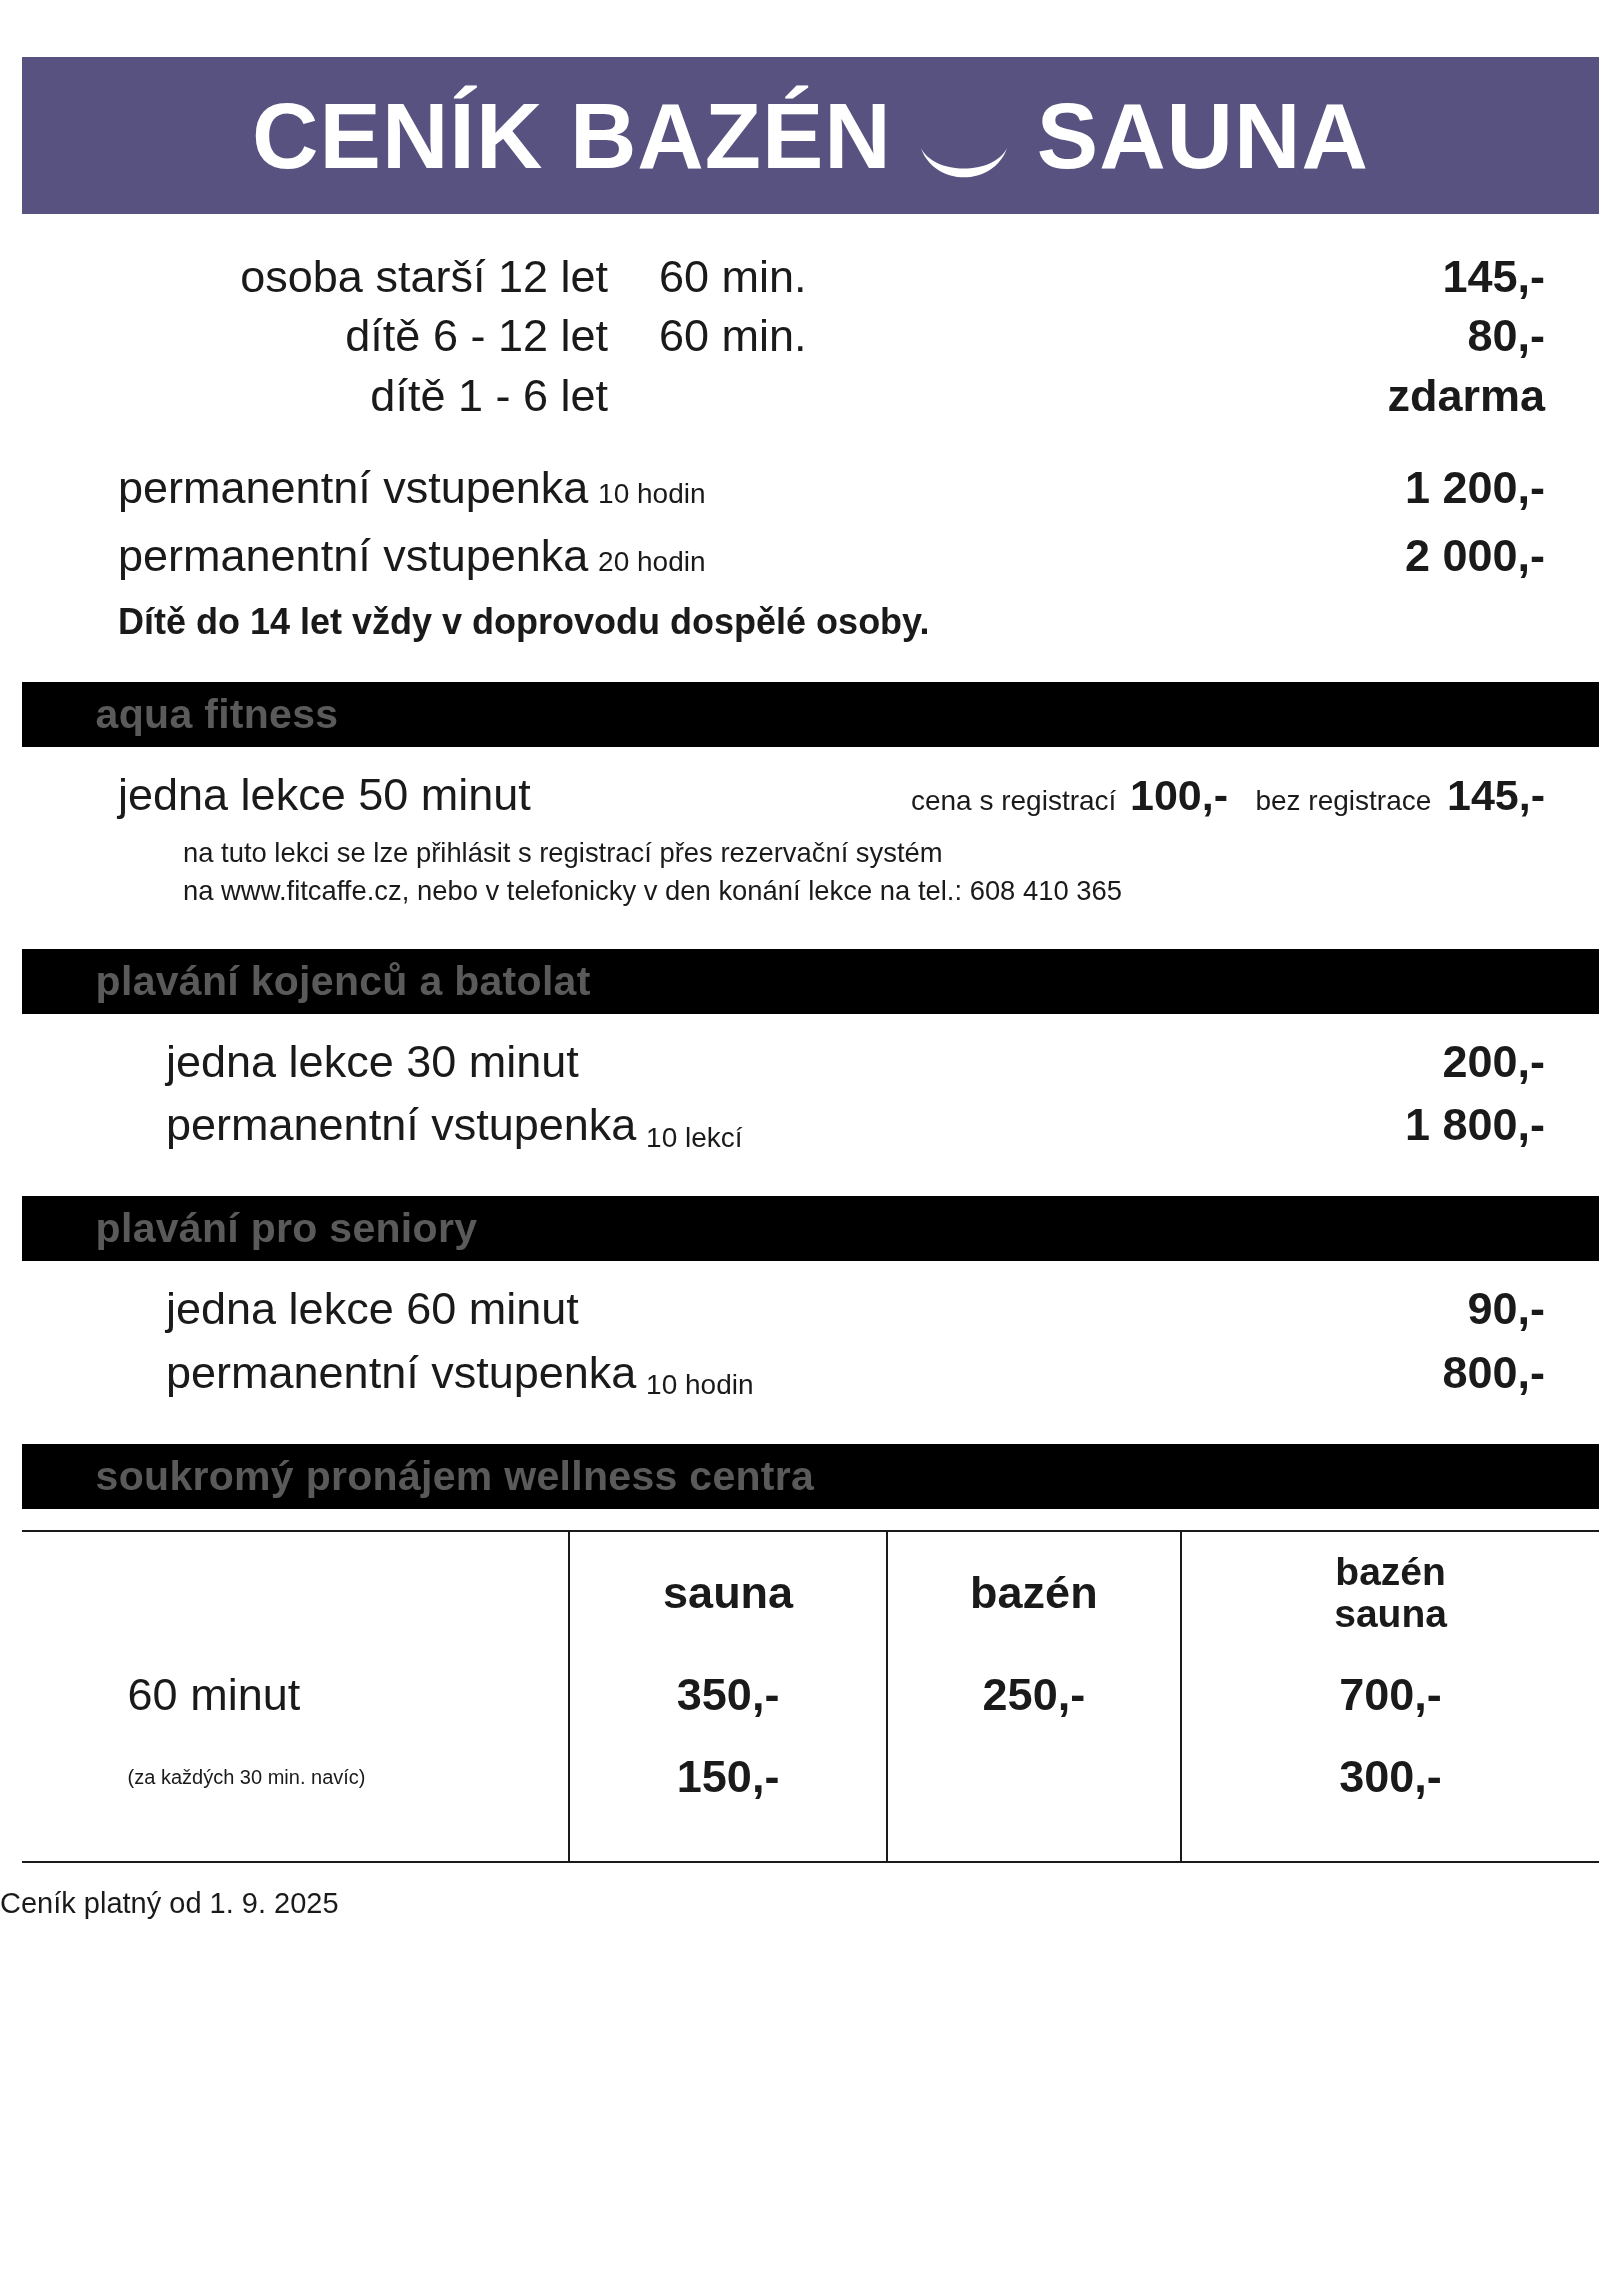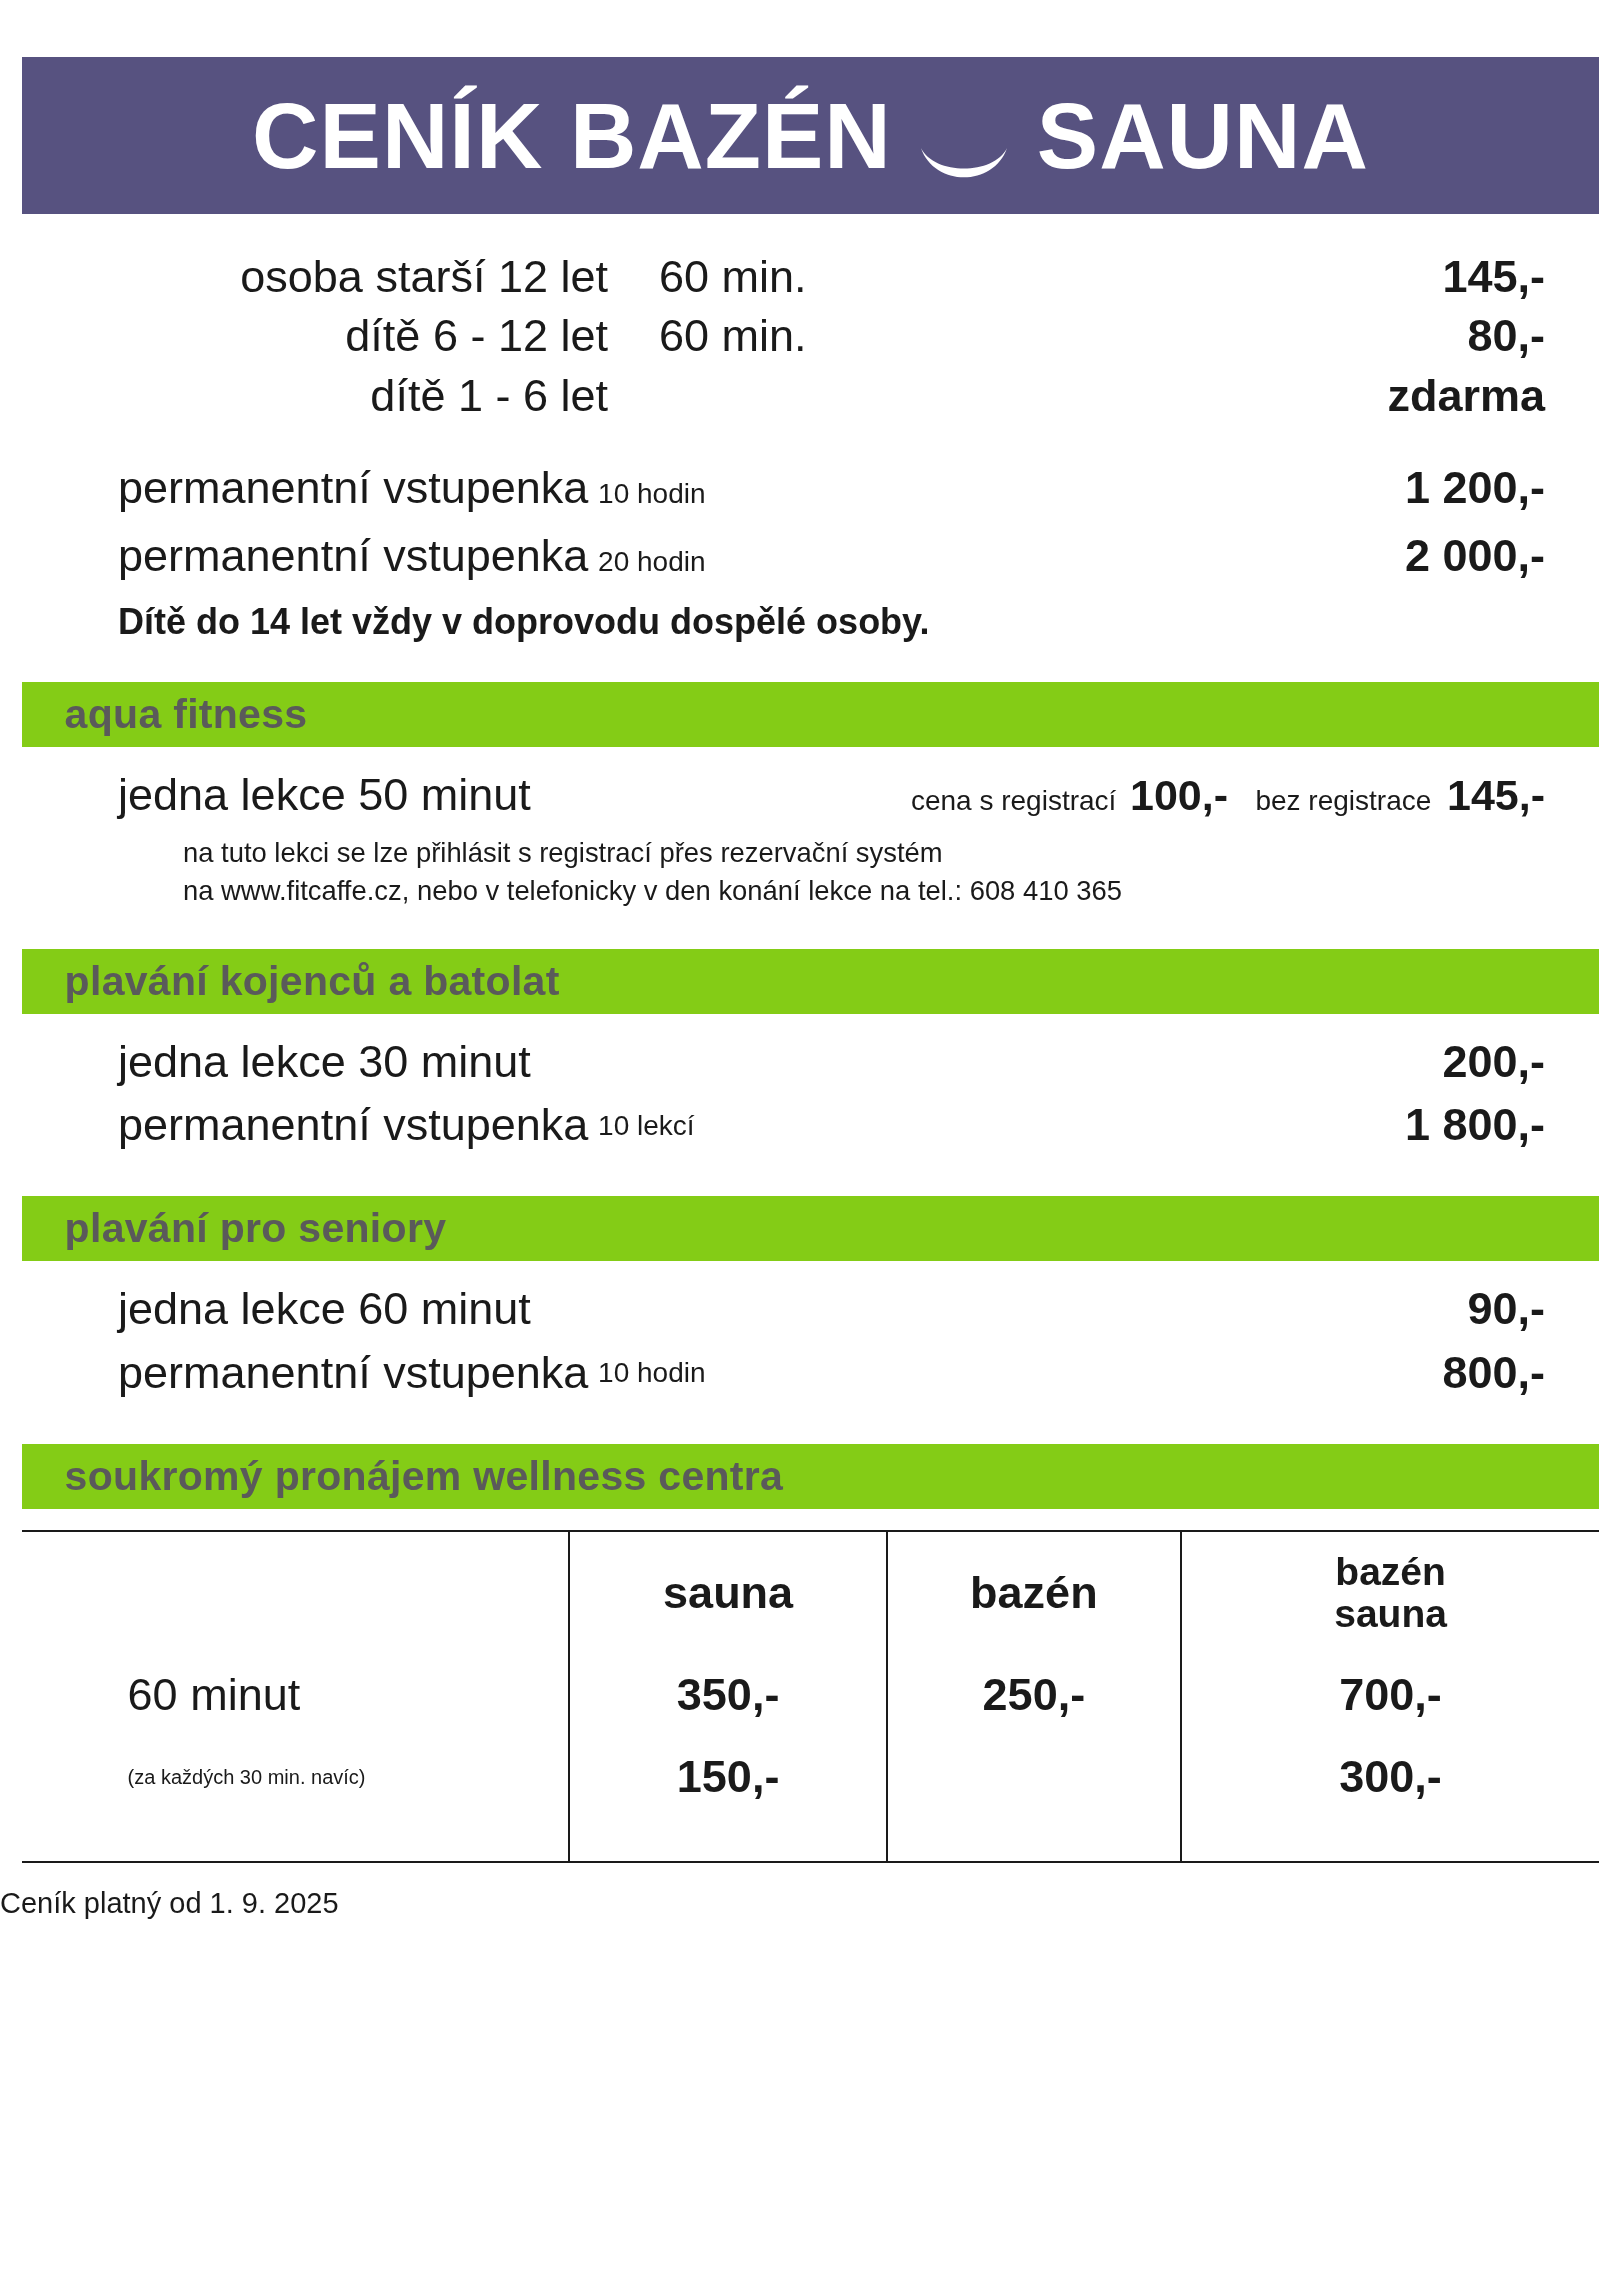--- a/index.html
+++ b/index.html
@@ -98,27 +98,27 @@
 
   .note-bold {
     font-size: 36px;
     font-weight: bold;
     margin-top: 11.8px;
     white-space: nowrap;
   }
 
   
   .bar {
-    background: #84cc16;
+    background: #000000;
     height: 65px;
     display: flex;
     align-items: center;
     margin: 0 21.6px;
     box-sizing: border-box;
-    padding-left: 43px;
+    padding-left: 74px;
   }
   .bar-title {
     color: #5a5a5a;
     font-size: 41px;
     font-weight: bold;
     letter-spacing: 0.3px;
     white-space: nowrap;
   }
 
   .block {
@@ -148,24 +148,25 @@
 
   .fineprint {
     font-size: 27.4px;
     line-height: 1.38;
     margin-top: 13.7px;
     padding-left: 65px;
   }
 
   .price-row {
     display: flex;
-    align-items: center;
+    align-items: flex-end;
     font-size: 45px;
     line-height: 1.42;
     white-space: nowrap;
+    margin-left: 48px;
   }
   .price-row .sm {
     font-size: 28px;
     margin-left: 9.8px;
   }
   .price-row .amt {
     margin-left: auto;
     font-weight: bold;
   }
 

